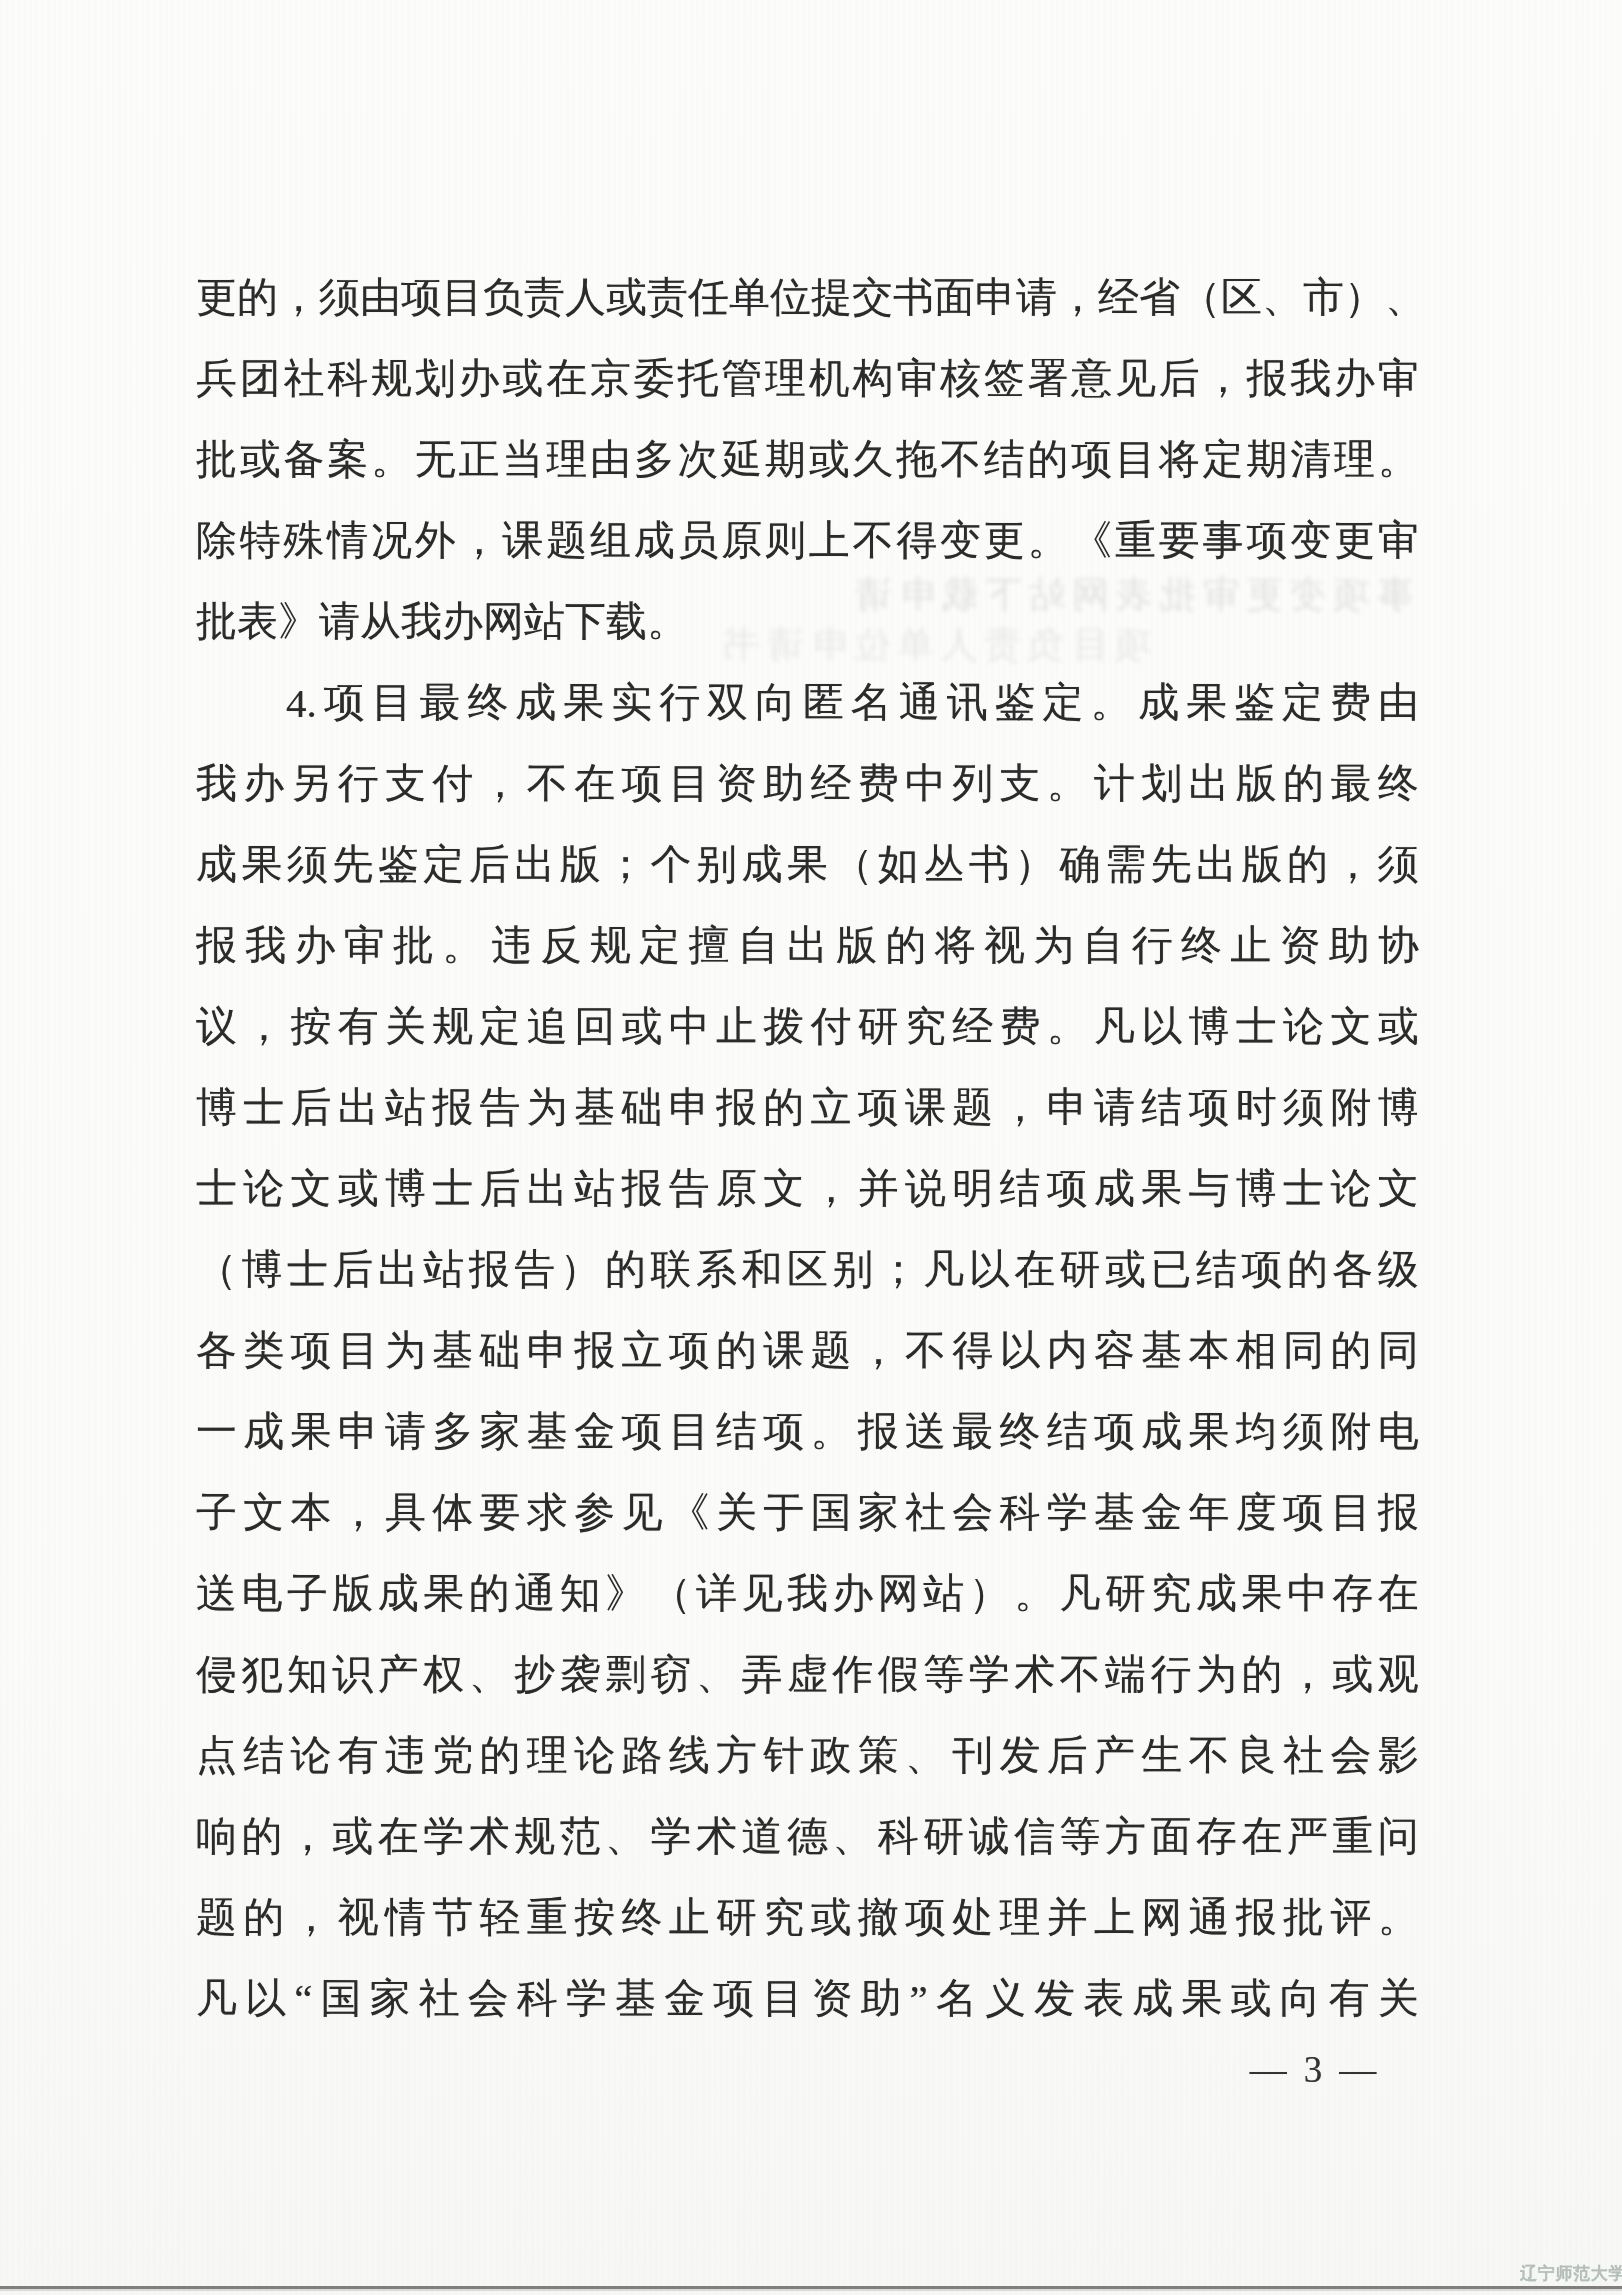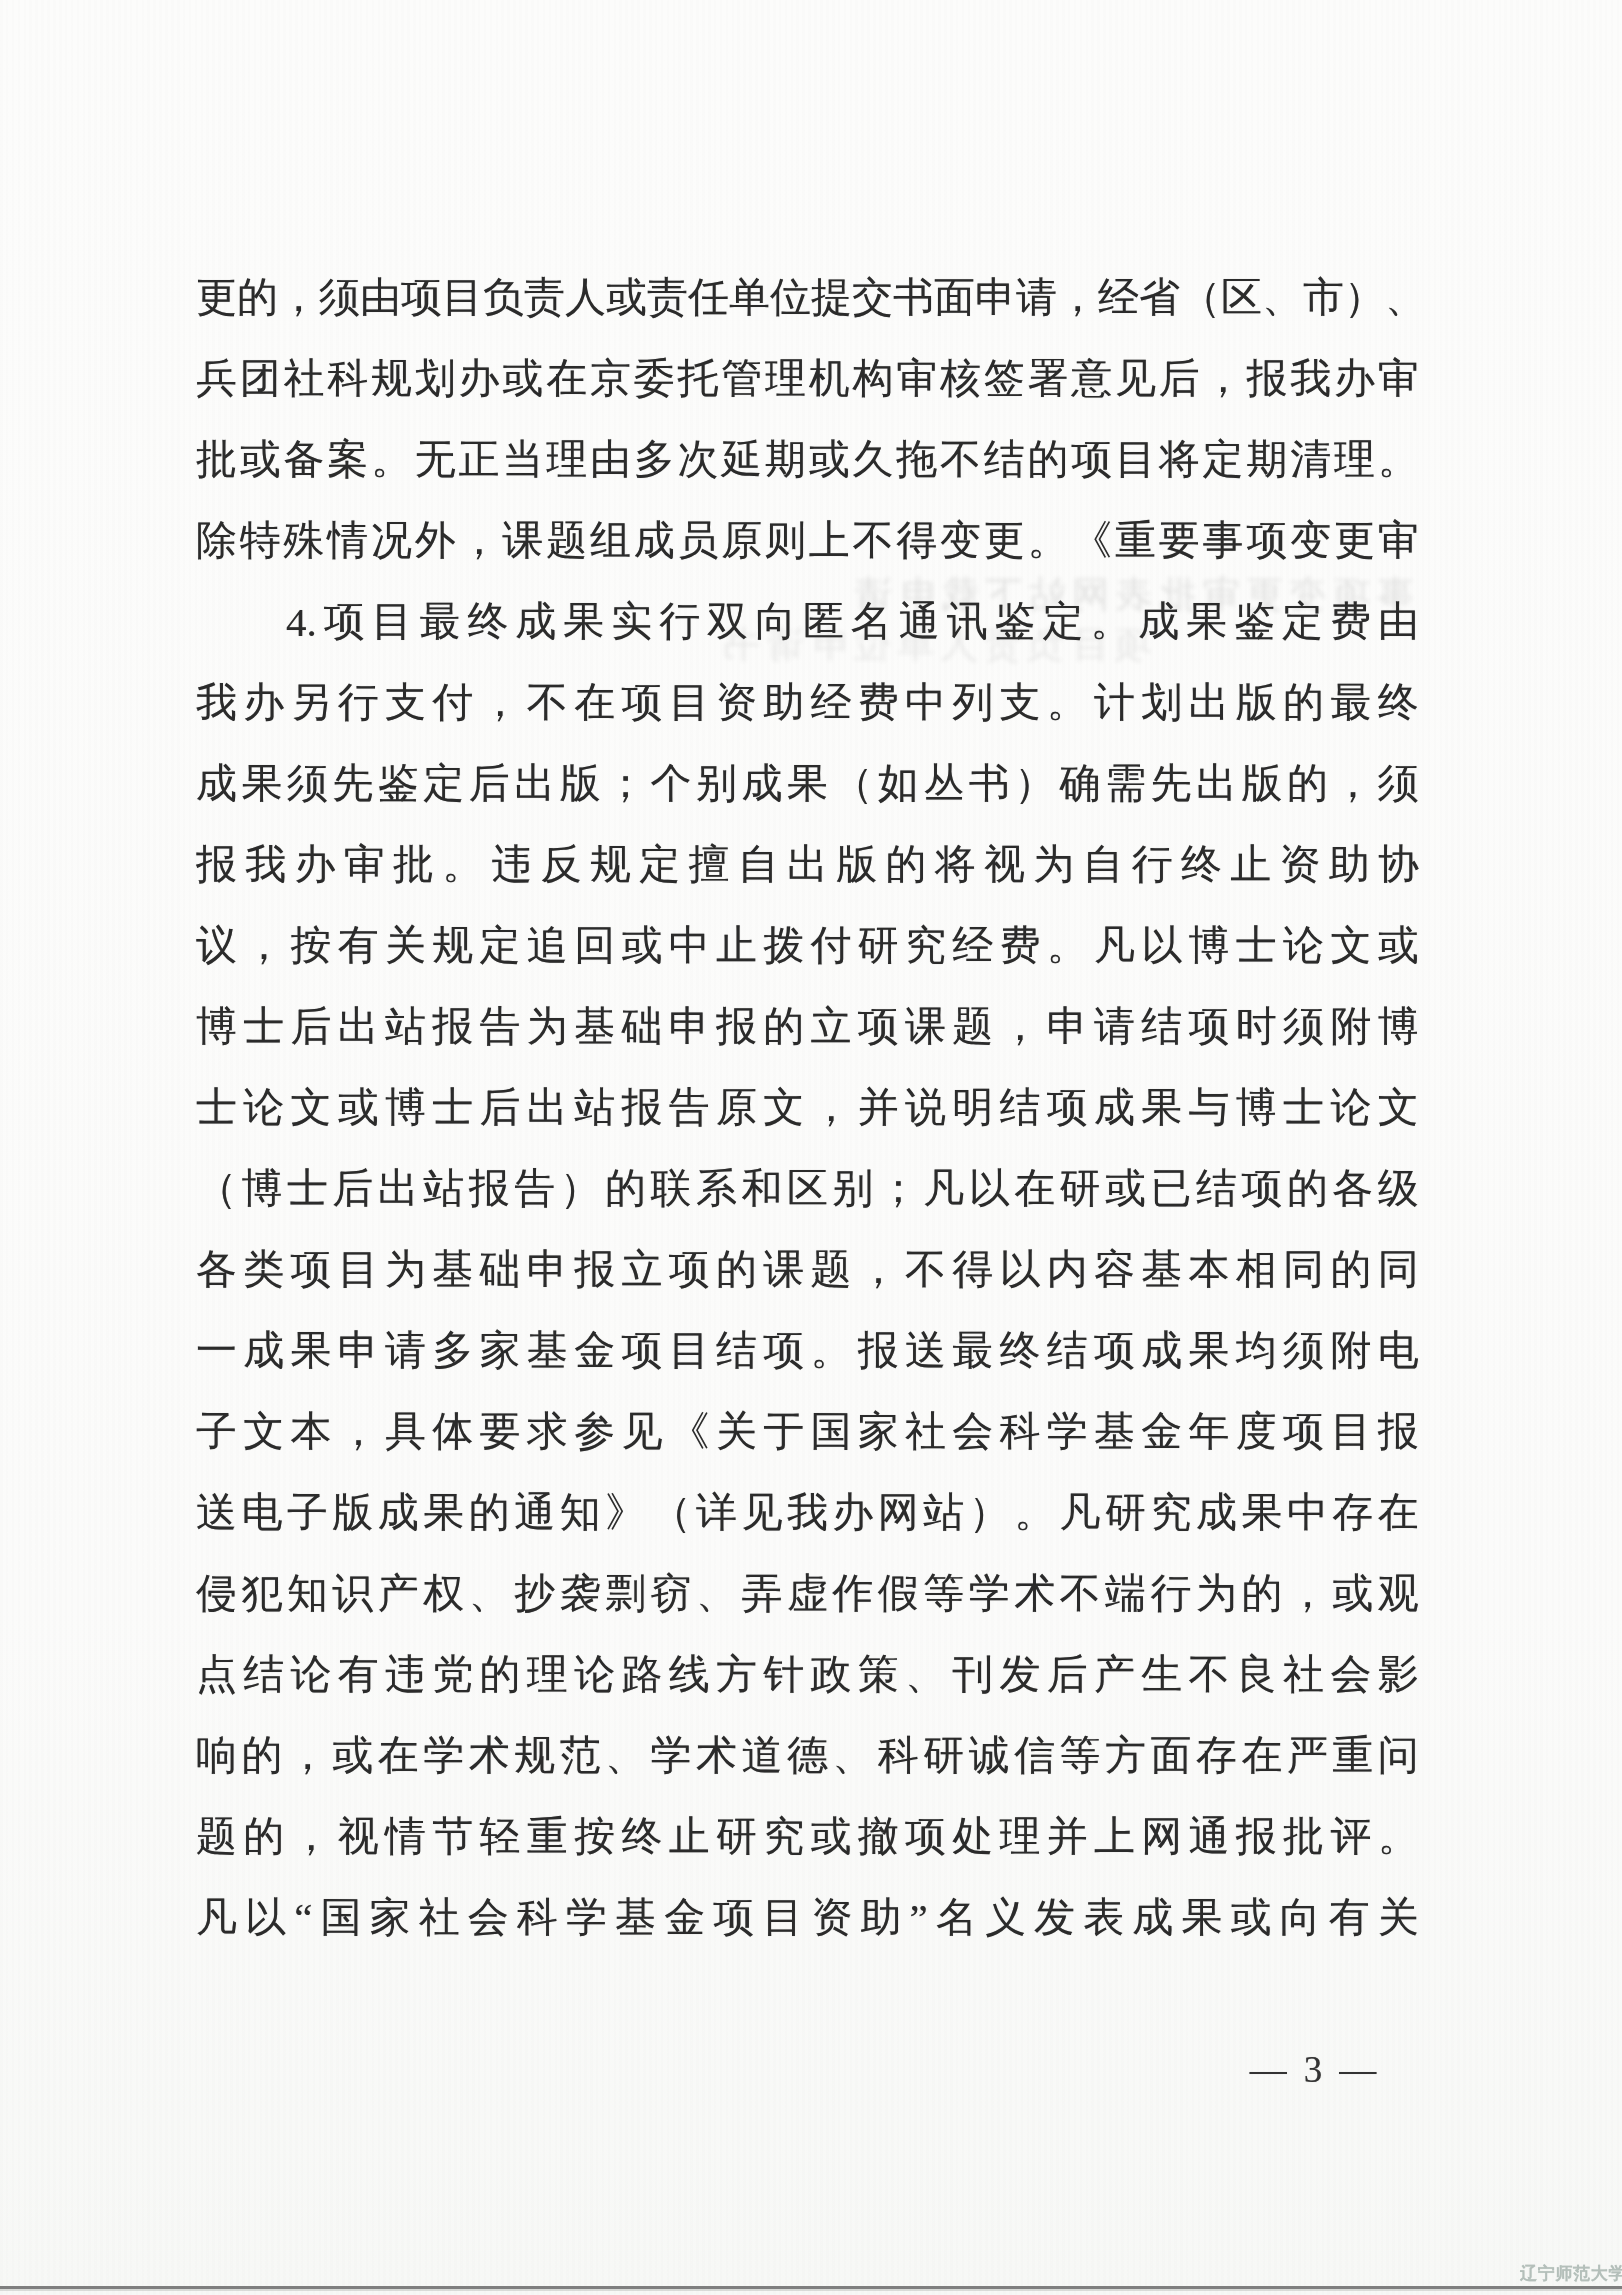--- a/index.html
+++ b/index.html
@@ -200,20 +200,21 @@
         <span>。</span>
         <span>《</span>
         <span>重</span>
         <span>要</span>
         <span>事</span>
         <span>项</span>
         <span>变</span>
         <span>更</span>
         <span>审</span>
       </div>
+      <div class="line l">批表》请从我办网站下载。</div>
       <div class="line j ind">
         <span>4.</span>
         <span>项</span>
         <span>目</span>
         <span>最</span>
         <span>终</span>
         <span>成</span>
         <span>果</span>
         <span>实</span>
         <span>行</span>

